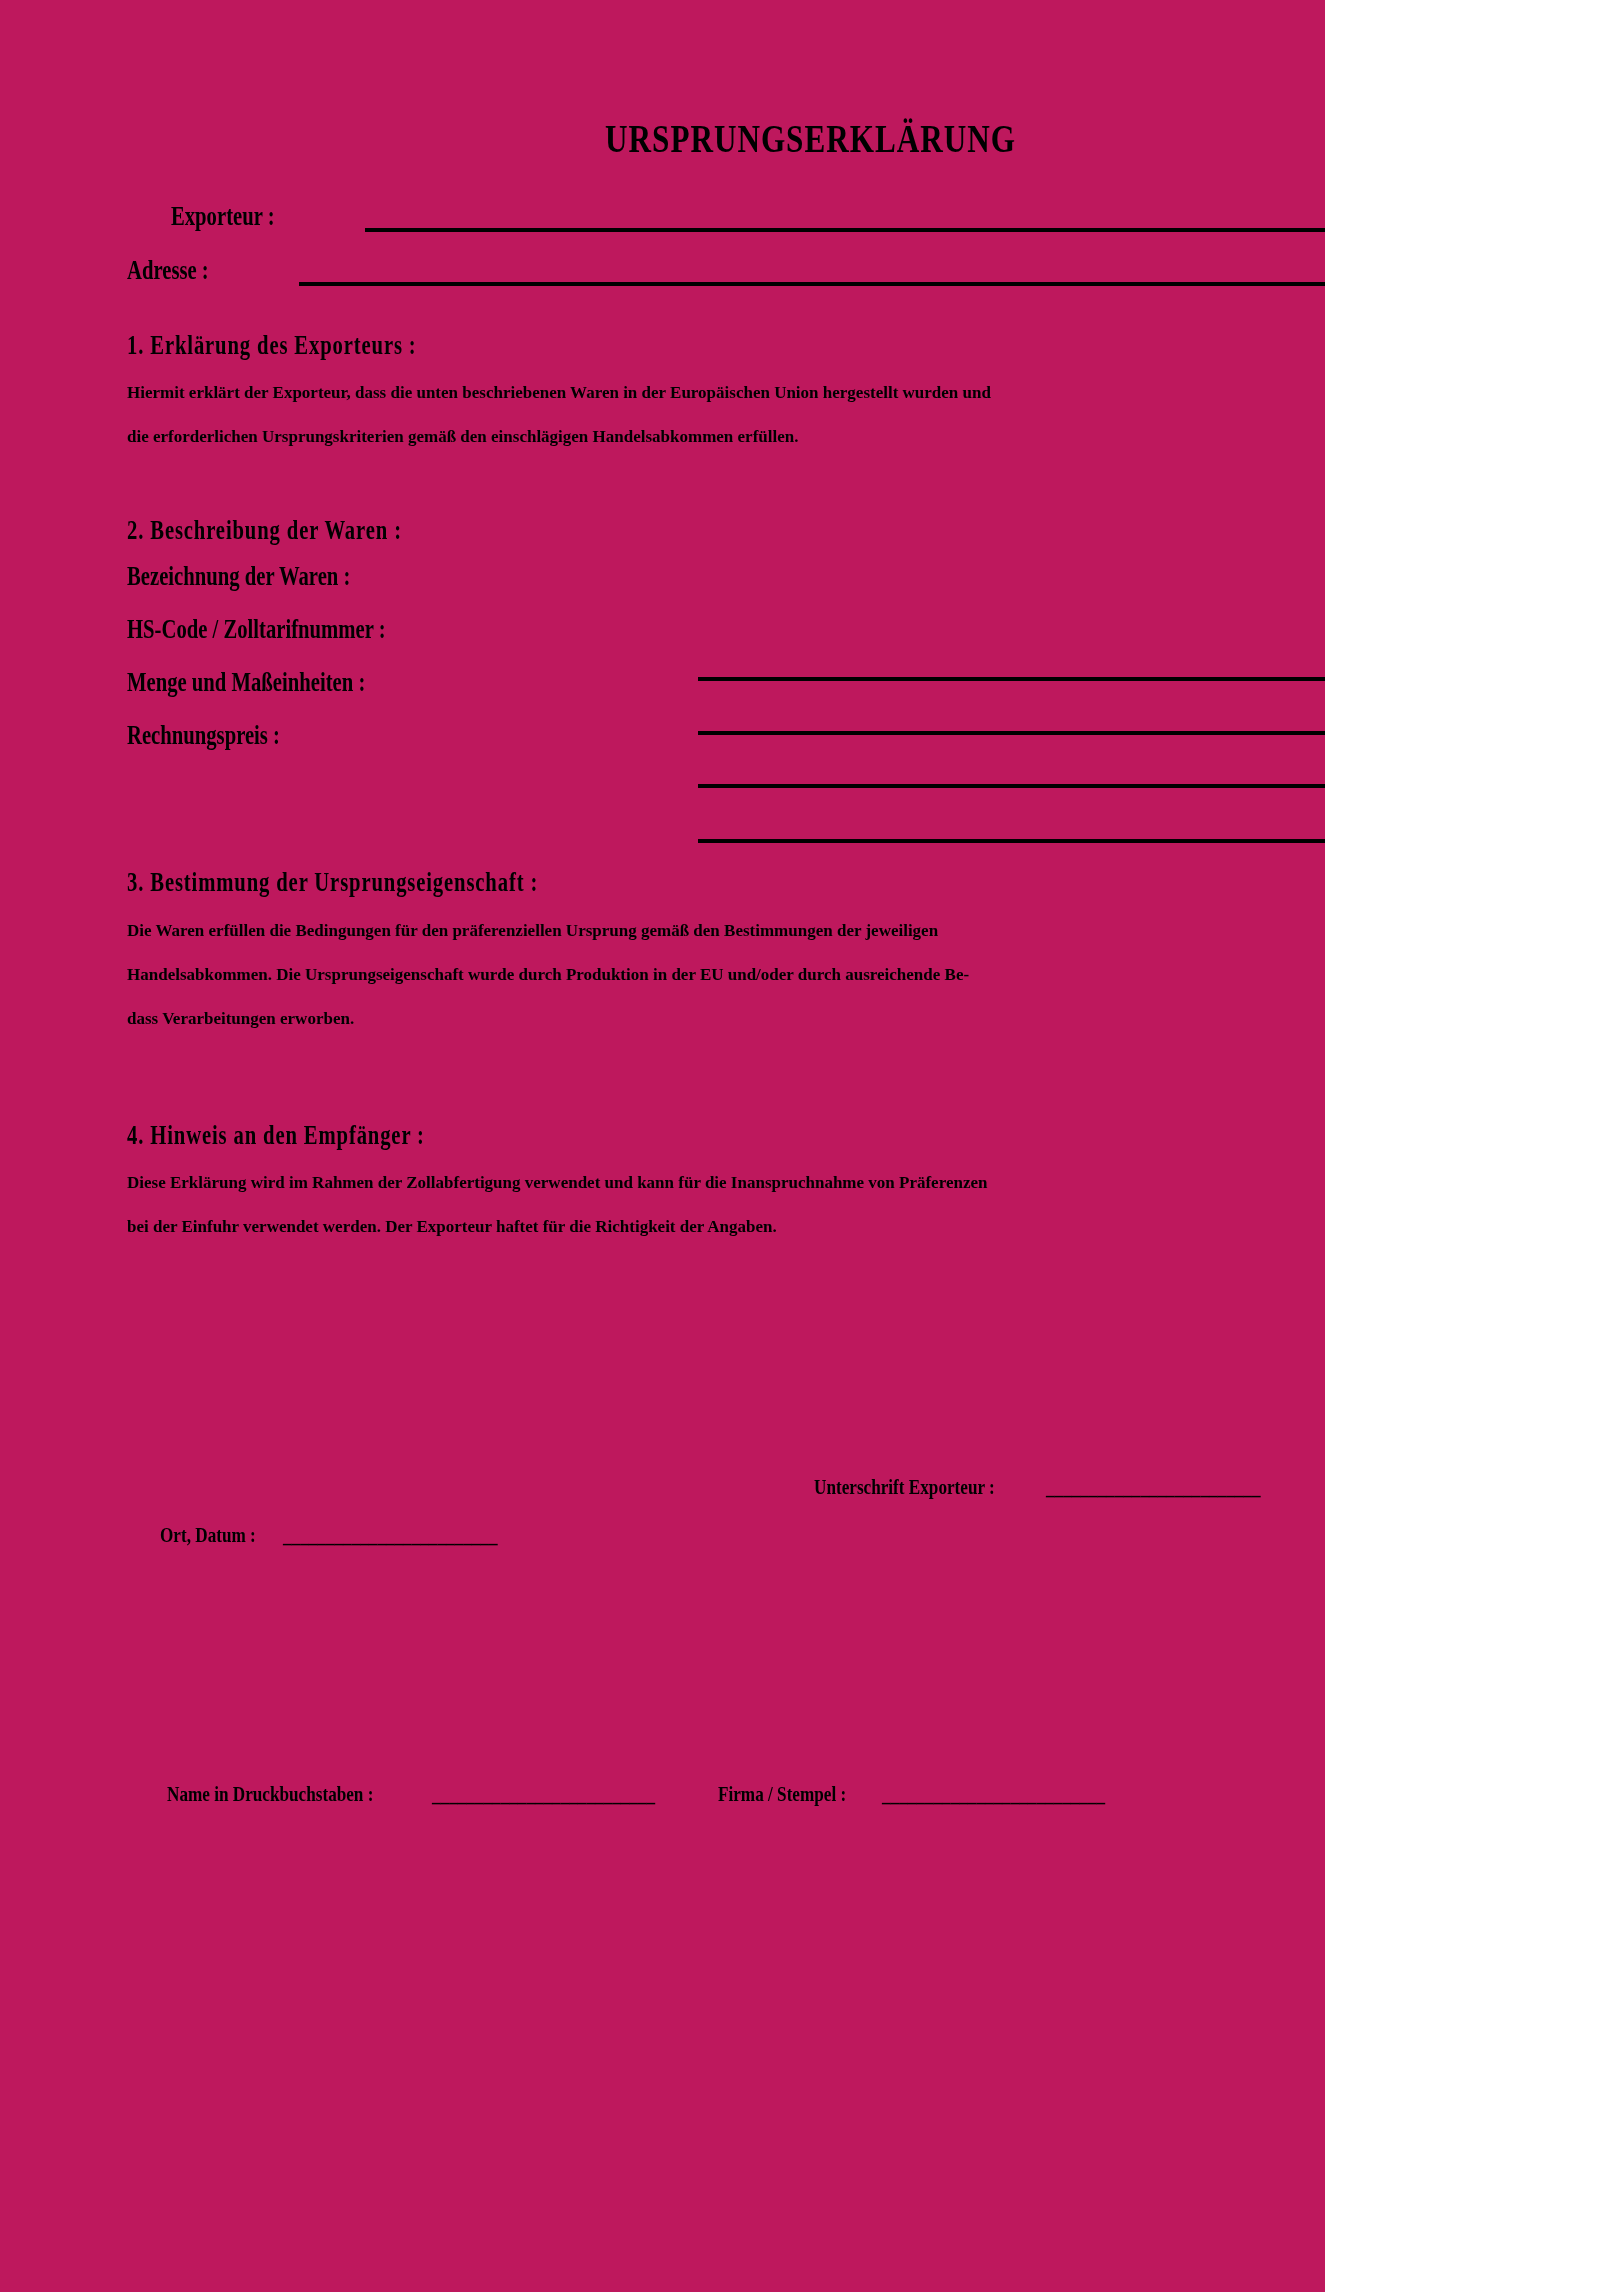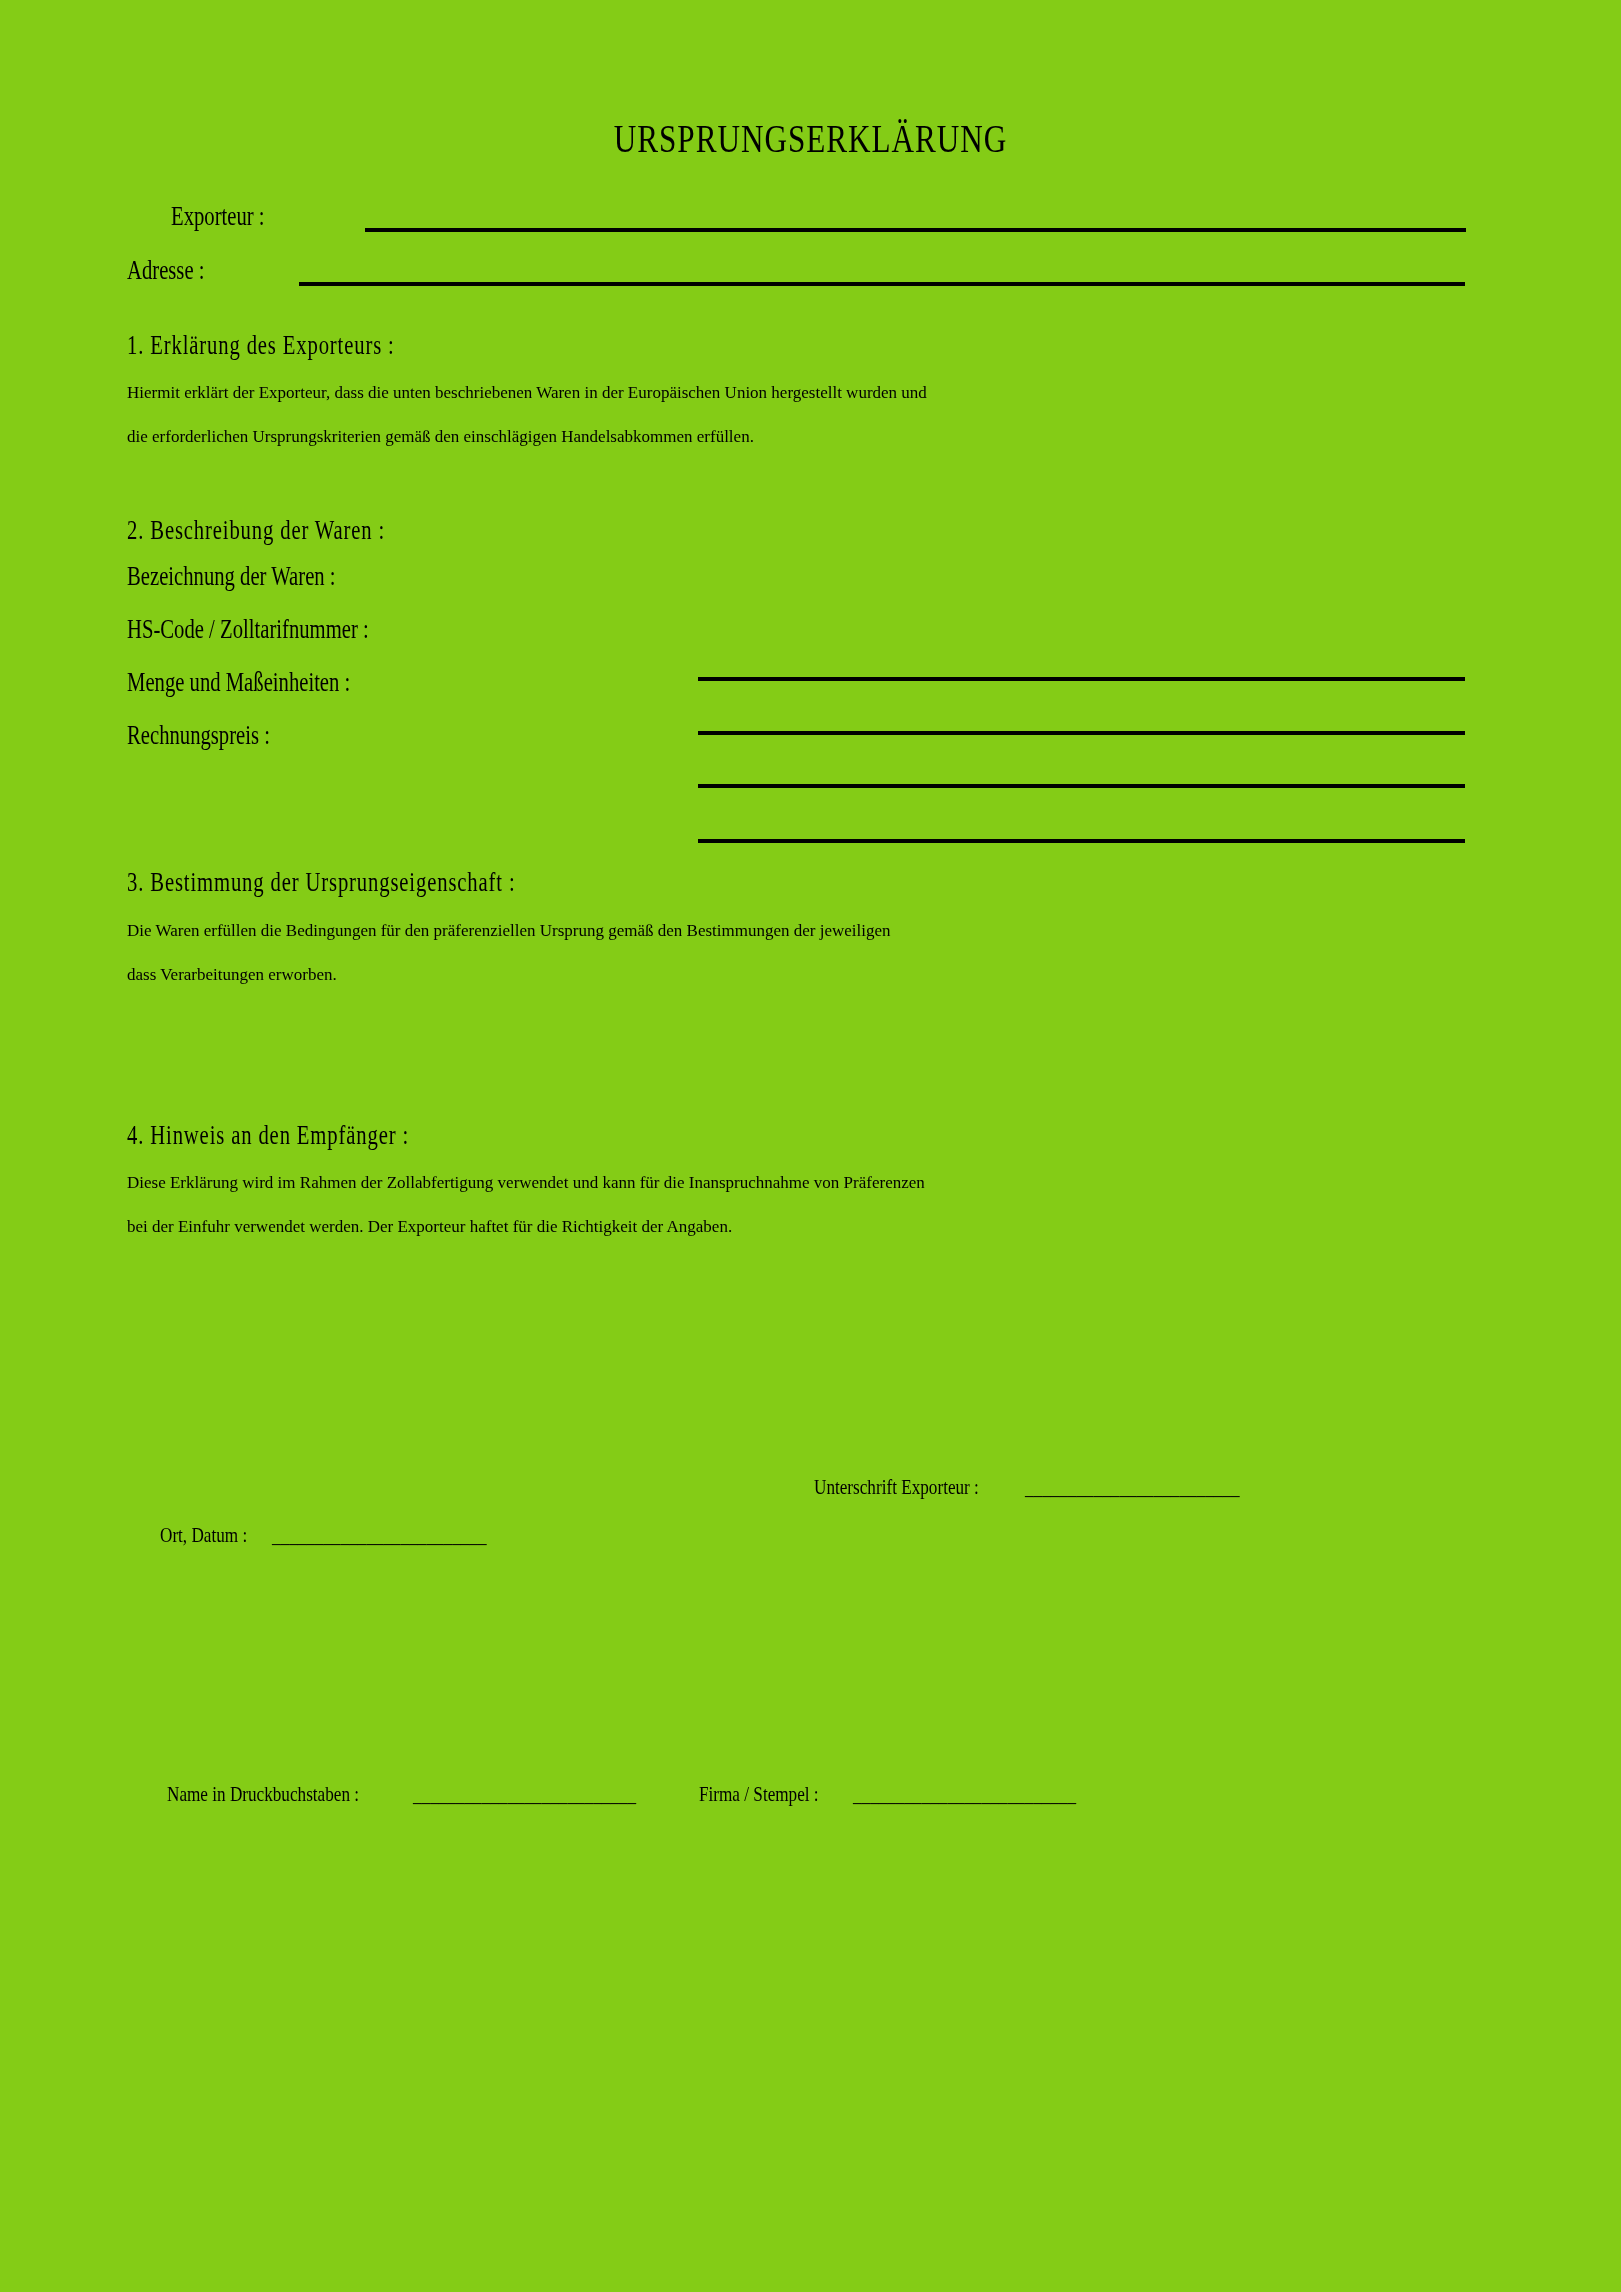--- a/index.html
+++ b/index.html
@@ -2,26 +2,27 @@
 <html><head>
 <meta charset="utf-8">
 <style>
   html, body {
     margin: 0;
     padding: 0;
     background: #ffffff;
   }
   .page {
     position: relative;
-    width: 1621px;
+    width: 1325px;
     height: 2293px;
-    background: #84cc16;
+    background: #be185d;
     overflow: hidden;
     font-family: "Liberation Serif", "DejaVu Serif", serif;
     color: #000000;
+    font-weight: bold;
   }
 
   
   .doc-title {
     position: absolute;
     left: 0;
     top: 116px;
     width: 1621px;
     text-align: center;
     font-family: "Liberation Serif", "DejaVu Serif", serif;
@@ -135,20 +136,21 @@
   <div class="label-row" style="left:127px; top:722px;">
     <span class="cond">Rechnungspreis :</span>
   </div>
   <div class="rule" style="left:698px; top:839px; width:767px;"></div>
 
   <div class="sec-head" style="left:127px; top:869px;text-align:right;">
     <span class="cond">3. Bestimmung der Ursprungseigenschaft :</span>
   </div>
   <div class="para" style="left:127px; top:909px;">
     <div>Die Waren erfüllen die Bedingungen für den präferenziellen Ursprung gemäß den Bestimmungen der jeweiligen</div>
+    <div>Handelsabkommen. Die Ursprungseigenschaft wurde durch Produktion in der EU und/oder durch ausreichende Be-</div>
     <div>dass Verarbeitungen erworben.</div>
   </div>
 
   <div class="sec-head" style="left:127px; top:1122px;">
     <span class="cond">4. Hinweis an den Empfänger :</span>
   </div>
   <div class="para" style="left:127px; top:1161px;">
     <div>Diese Erklärung wird im Rahmen der Zollabfertigung verwendet und kann für die Inanspruchnahme von Präferenzen</div>
     <div>bei der Einfuhr verwendet werden. Der Exporteur haftet für die Richtigkeit der Angaben.</div>
   </div>

